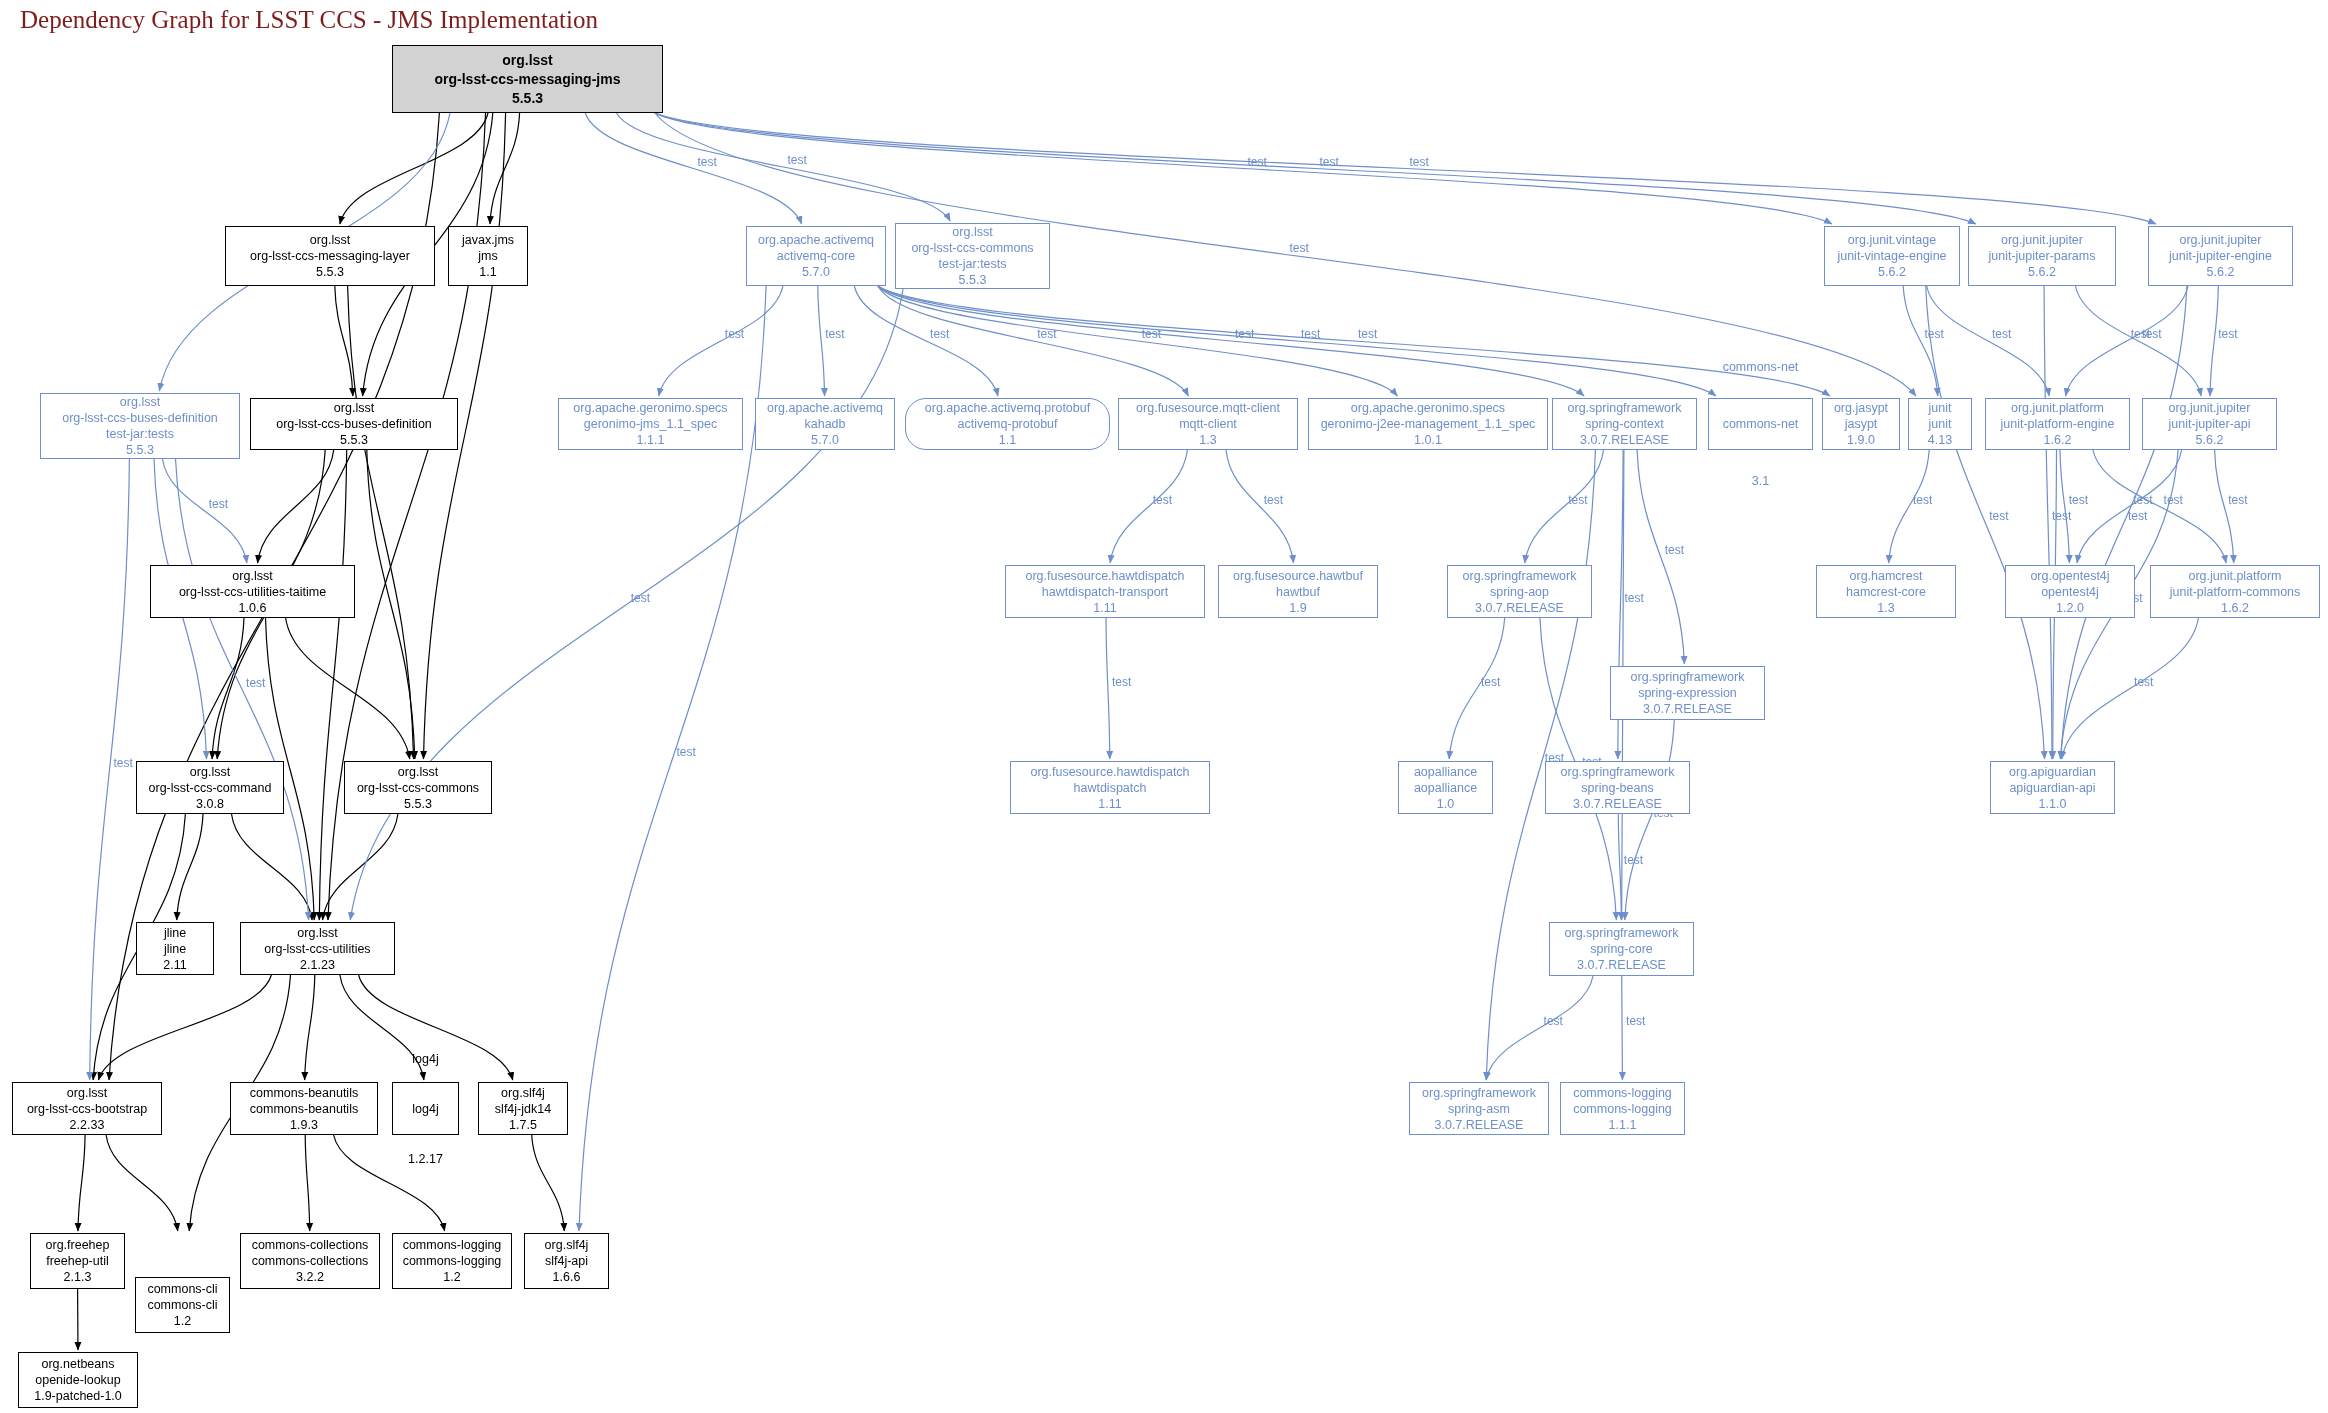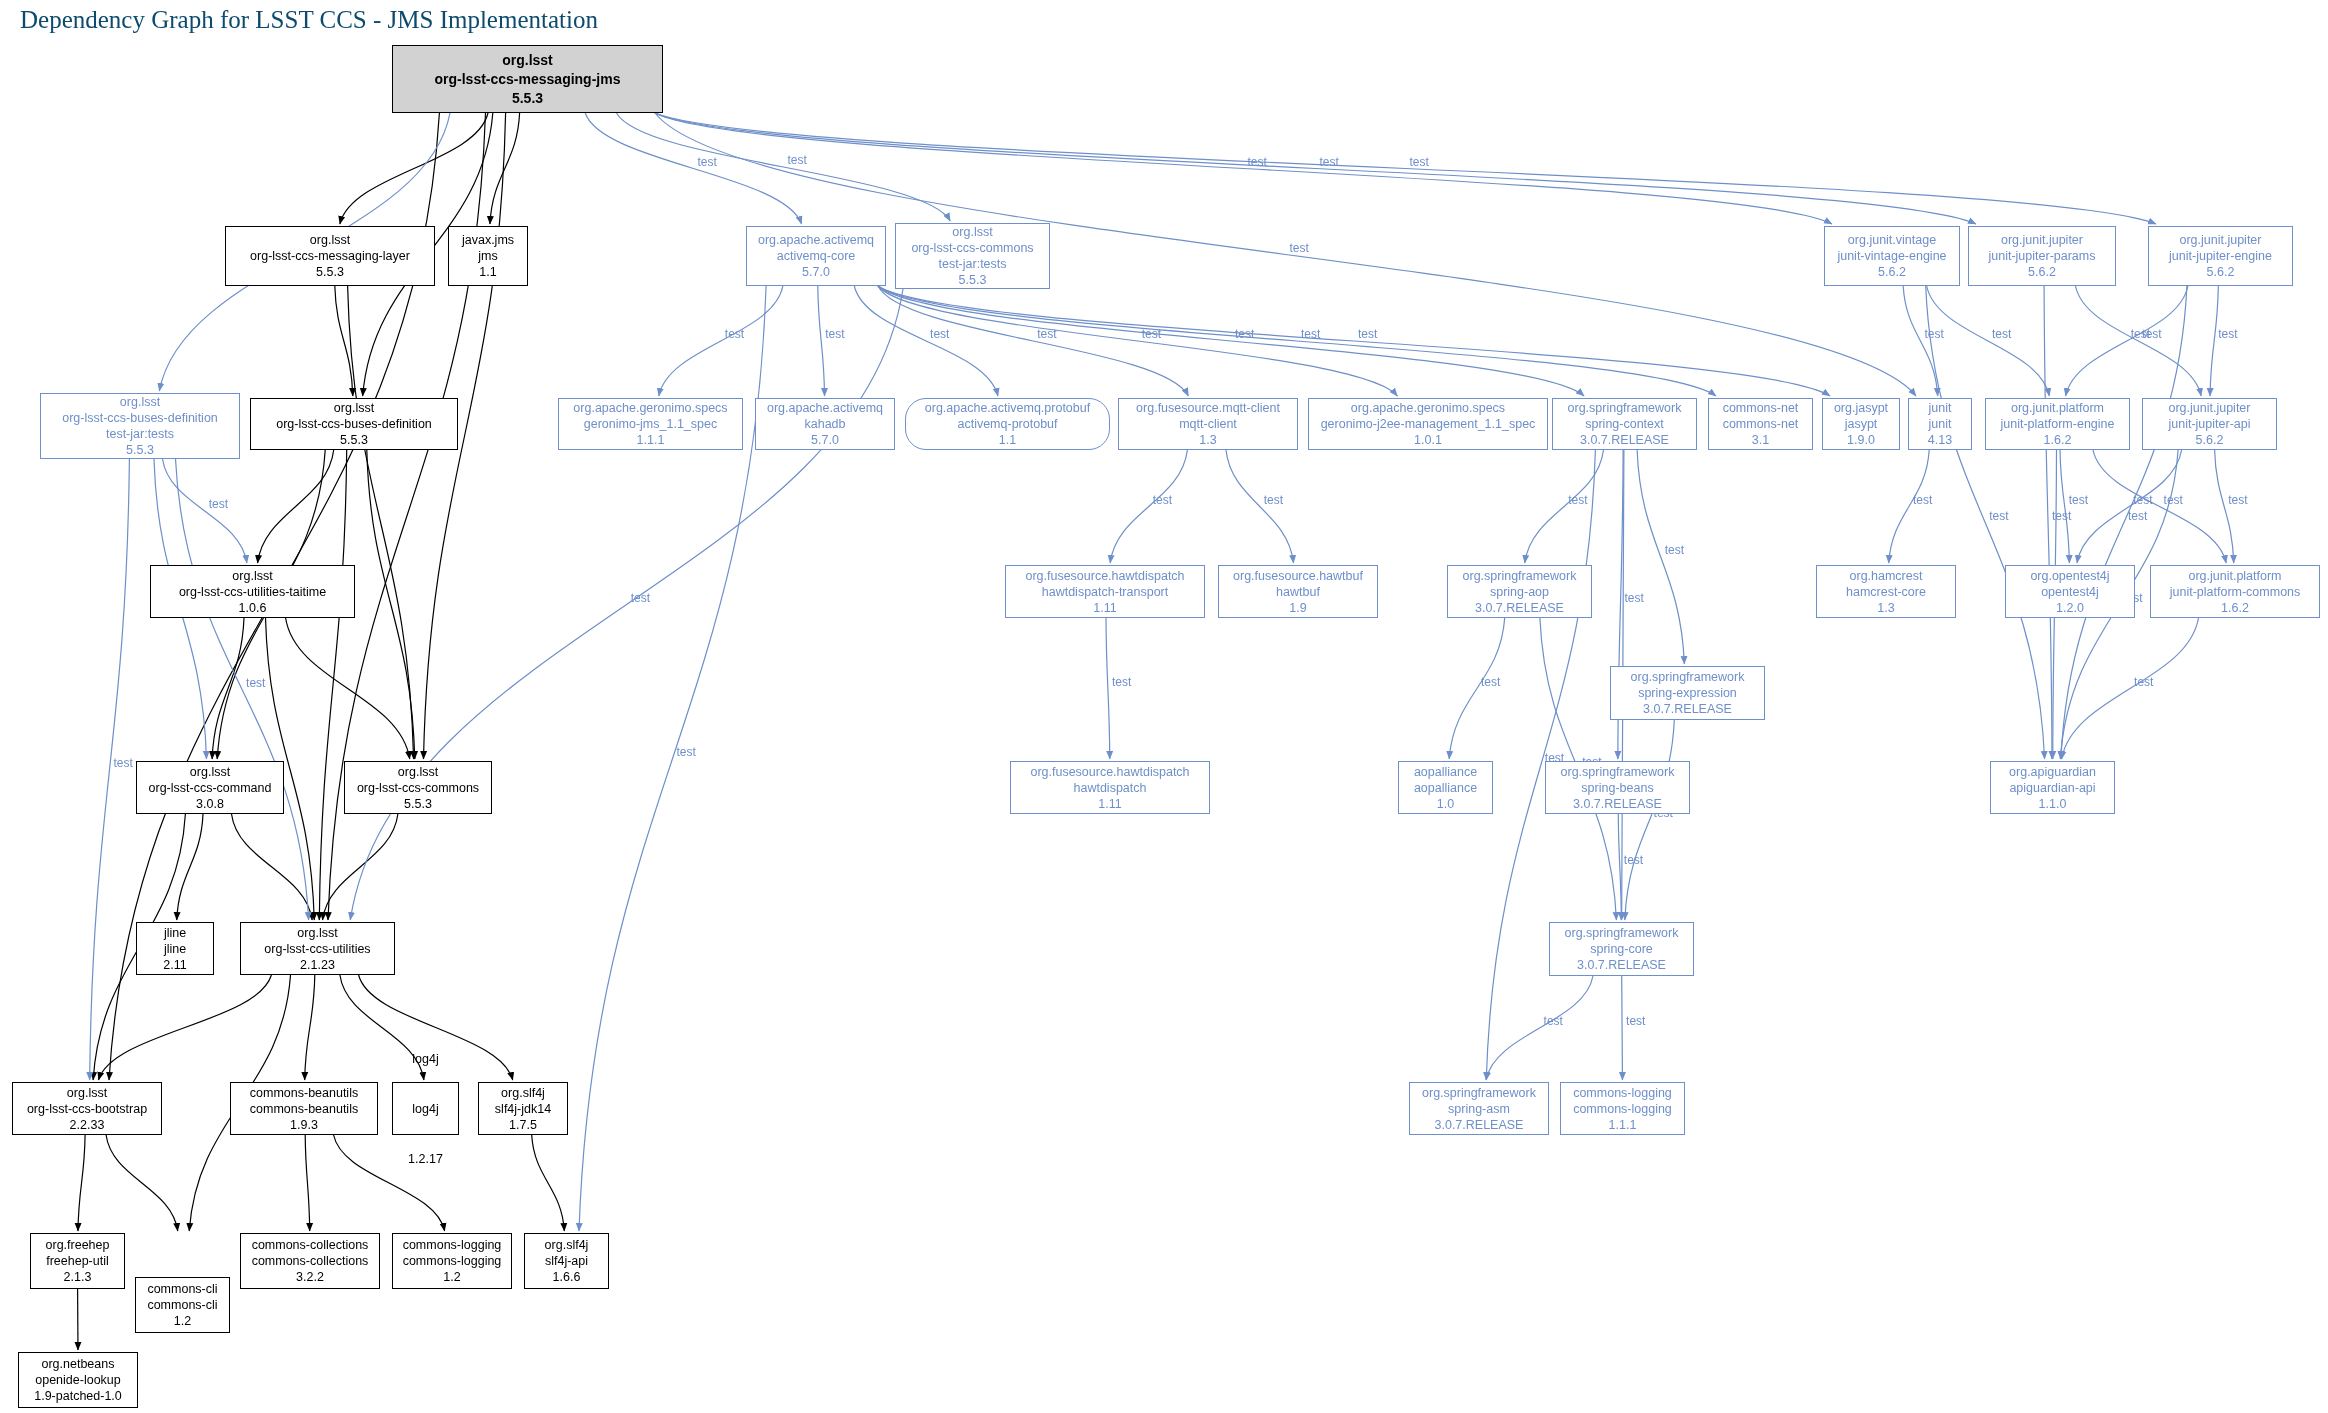--- a/index.html
+++ b/index.html
@@ -2,21 +2,21 @@
 <html><head>
 <meta charset="utf-8">
 <style>
   html,body { margin:0; padding:0; }
   body {
     width:2328px; height:1413px; position:relative; overflow:hidden;
     background:#ffffff; font-family:"Liberation Sans", sans-serif;
   }
   .graph-title {
     position:absolute; left:20px; top:6px;
-    font-family:"Liberation Serif", serif; font-size:25px; color:#0c4a6e;
+    font-family:"Liberation Serif", serif; font-size:25px; color:#7f1d1d;
     white-space:nowrap; z-index:3;
   }
   #edges { position:absolute; left:0; top:0; z-index:1; }
   #graph { position:absolute; left:0; top:0; width:2328px; height:1413px; }
   .node {
     position:absolute; box-sizing:border-box; z-index:2;
     border:1px solid #000; background:#ffffff;
     display:flex; flex-direction:column; justify-content:center; align-items:center;
     text-align:center; font-size:12.5px; line-height:16px; white-space:nowrap;
     color:#000;
@@ -255,21 +255,21 @@
     <div class="node test" style="left: 1308px; top: 398px; width: 240px; height: 52px;">
       <div class="node-line">org.apache.geronimo.specs</div>
       <div class="node-line">geronimo-j2ee-management_1.1_spec</div>
       <div class="node-line">1.0.1</div>
     </div>
     <div class="node test" style="left: 1552px; top: 398px; width: 145px; height: 52px;">
       <div class="node-line">org.springframework</div>
       <div class="node-line">spring-context</div>
       <div class="node-line">3.0.7.RELEASE</div>
     </div>
-    <div class="node test" style="left: 1708px; top: 398px; width: 105px; height: 52px;">
+    <div class="node test" style="left: 1708px; top: 398px; width: 105px; height: 52px; gap: 41px;">
       <div class="node-line">commons-net</div>
       <div class="node-line">commons-net</div>
       <div class="node-line">3.1</div>
     </div>
     <div class="node test" style="left: 1822px; top: 398px; width: 78px; height: 52px;">
       <div class="node-line">org.jasypt</div>
       <div class="node-line">jasypt</div>
       <div class="node-line">1.9.0</div>
     </div>
     <div class="node test" style="left: 1908px; top: 398px; width: 64px; height: 52px; text-align: center;">

